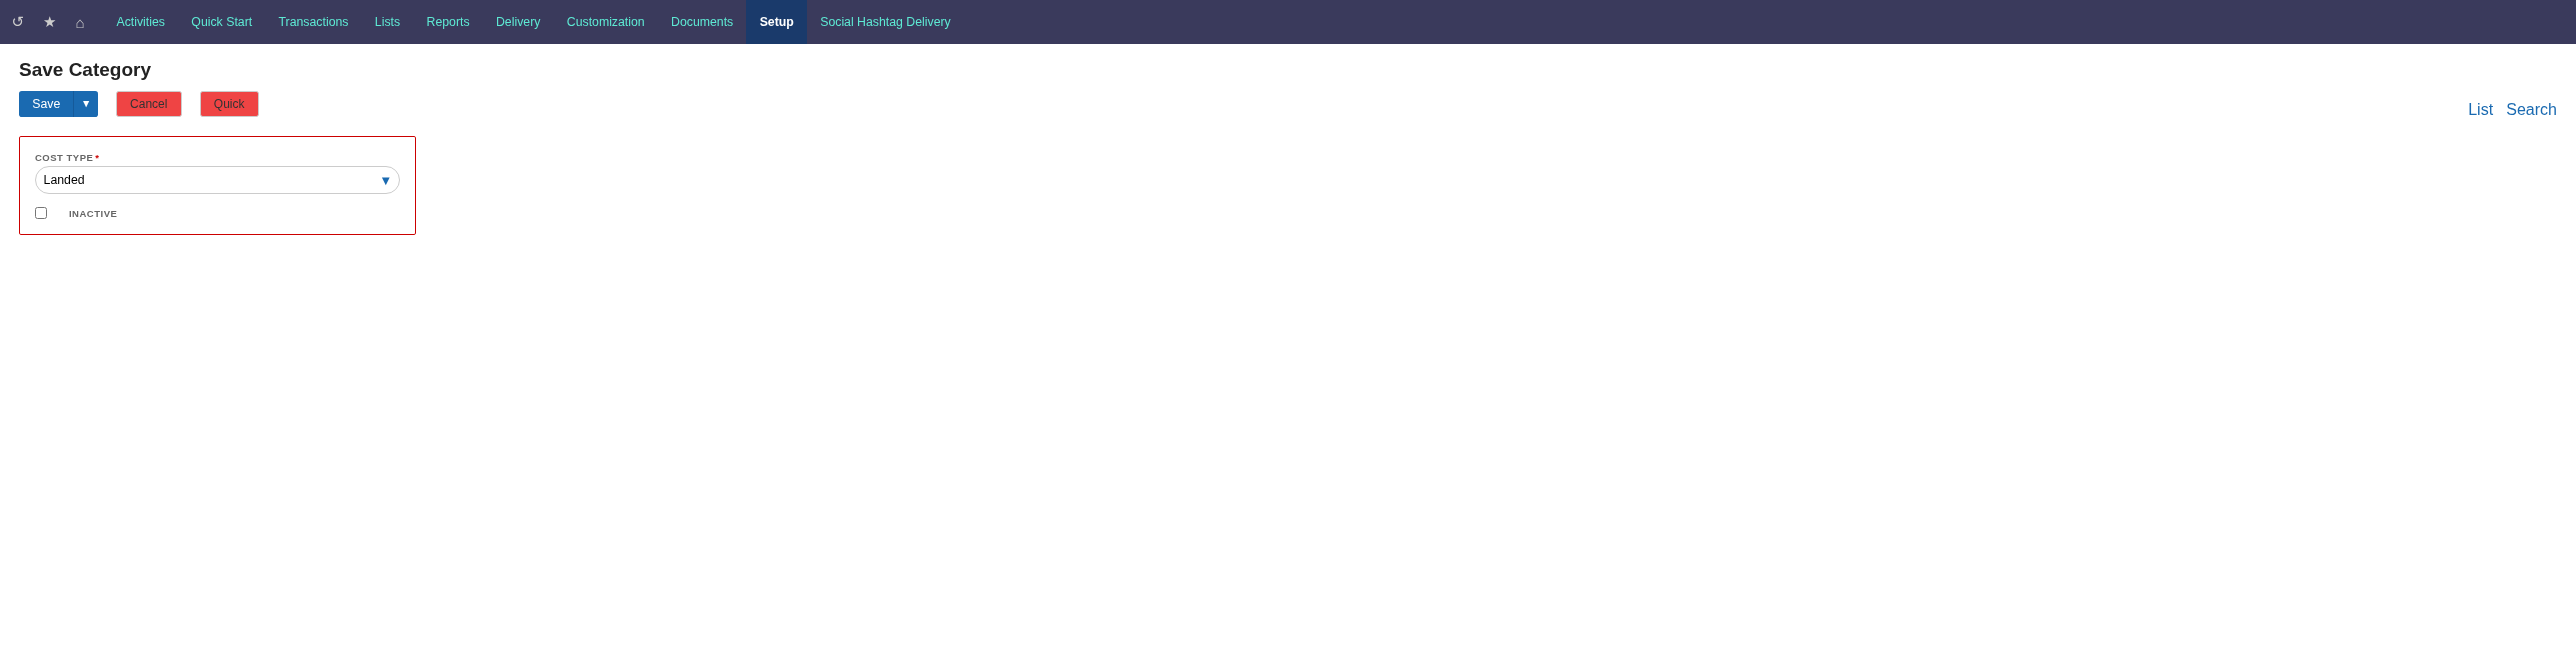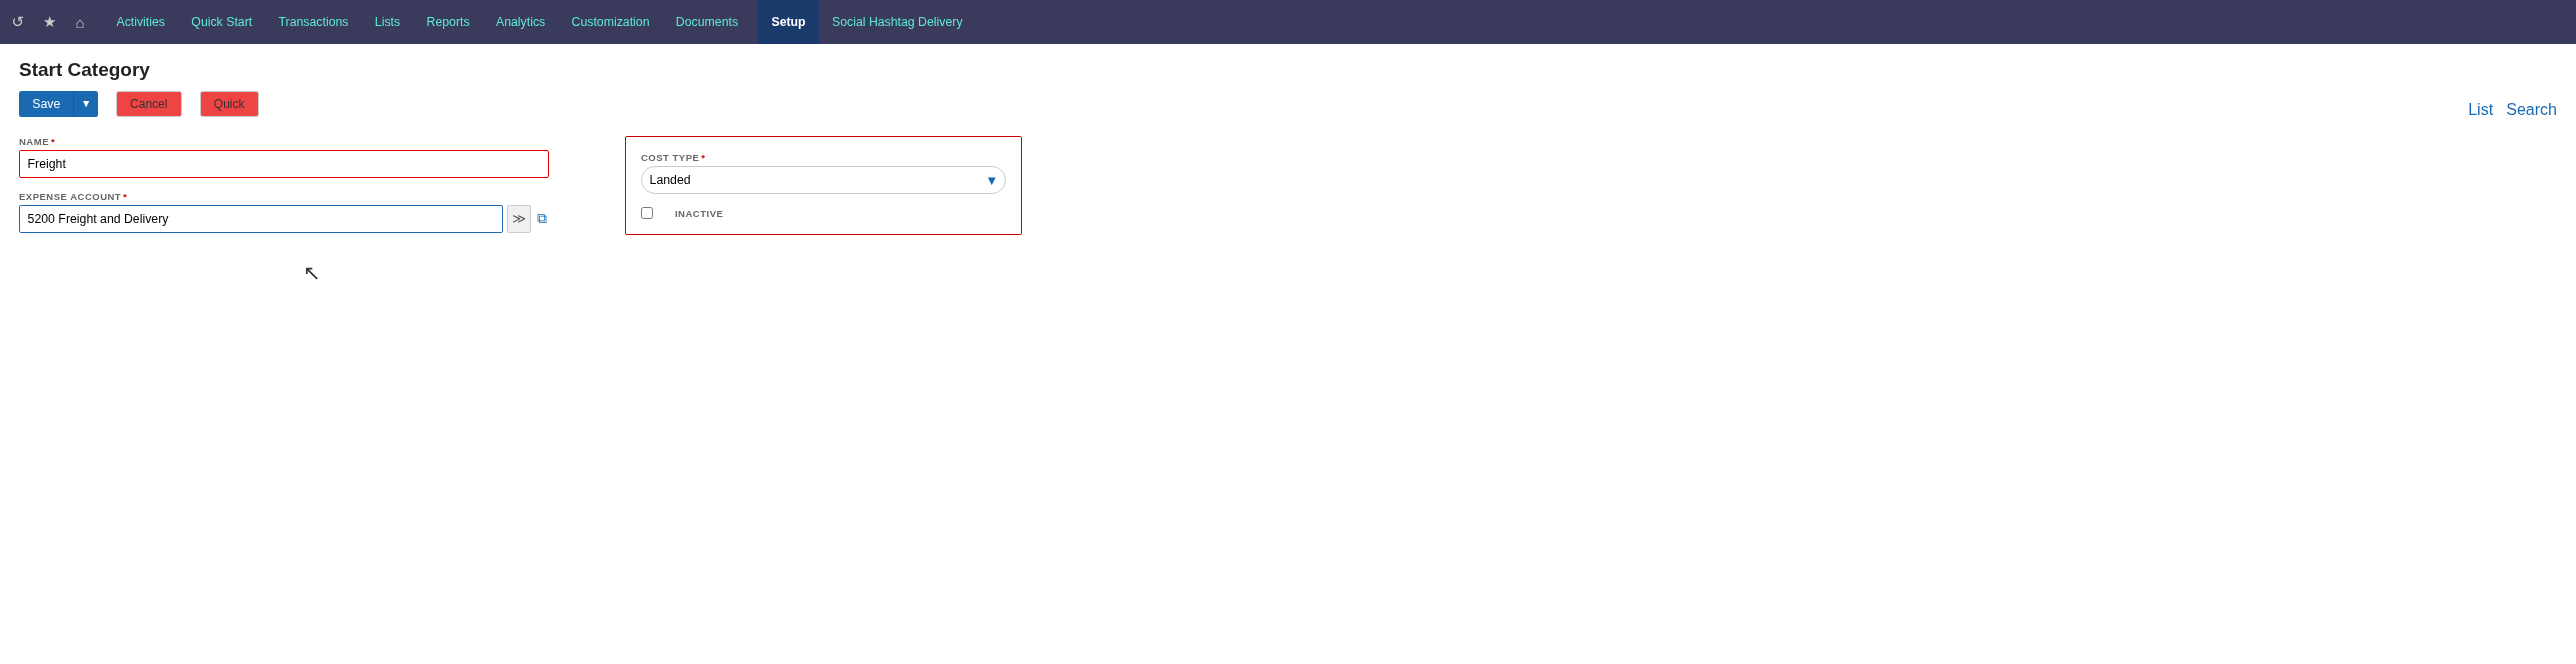--- a/index.html
+++ b/index.html
@@ -38,21 +38,20 @@
       display: flex;
       align-items: center;
       cursor: pointer;
       font-size: 12.3px;
       white-space: nowrap;
     }
     .top-nav .nav-item.active {
       background: #1a3a6b;
       color: #fff;
       font-weight: bold;
-      margin-left: 7px;
     }
 
     
     .page-content {
       padding: 15px 19px;
     }
 
     
     .page-title {
       font-size: 19px;
@@ -275,73 +274,48 @@
     <span class="nav-icon">↺</span>
     <span class="nav-icon">★</span>
     <span class="nav-icon">⌂</span>
   </div>
   <div class="nav-items">
     <span class="nav-item">Activities</span>
     <span class="nav-item">Quick Start</span>
     <span class="nav-item">Transactions</span>
     <span class="nav-item">Lists</span>
     <span class="nav-item">Reports</span>
-    <span class="nav-item">Analytics</span>
+    <span class="nav-item">Delivery</span>
     <span class="nav-item">Customization</span>
     <span class="nav-item">Documents</span>
     <span class="nav-item active">Setup</span>
     <span class="nav-item">Social Hashtag Delivery</span>
   </div>
 </nav>
 
 <div class="page-content" style="position:relative;">
 
   <div class="top-right-actions">
     <span>List</span>
     <span>Search</span>
   </div>
 
-  <div class="page-title">Start Category</div>
+  <div class="page-title">Save Category</div>
 
   <div class="action-bar">
     <div class="btn-save-group">
       <button class="btn-save">Save</button>
       <button class="btn-save-arrow">▼</button>
     </div>
     <button class="btn-cancel">Cancel</button>
     <button class="btn-reset">Quick</button>
   </div>
 
   <div class="form-section">
 
-    <div class="form-left">
-
-      <div class="field-group">
-        <div class="field-label">
-          <span>NAME</span><span class="required">*</span>
-        </div>
-        <input class="input-text highlighted" type="text" value="Freight" style="">
-      </div>
-
-      <div class="field-group">
-        <div class="field-label">
-          <span>EXPENSE ACCOUNT</span><span class="required">*</span>
-        </div>
-        <div class="input-combo-wrapper">
-          <input class="input-combo" type="text" value="5200 Freight and Delivery" style="">
-          <button class="combo-btn">≫</button>
-          <button class="external-link-btn">⧉</button>
-        </div>
-      </div>
-
-      <div class="cursor-area">
-        <span class="cursor-icon">↖</span>
-      </div>
-
-    </div>
 
     <div class="form-right">
       <div class="right-panel">
 
         <div class="field-group">
           <div class="field-label">
             <span>COST TYPE</span><span class="required">*</span>
           </div>
           <div class="select-wrapper">
             <select class="select-field">

